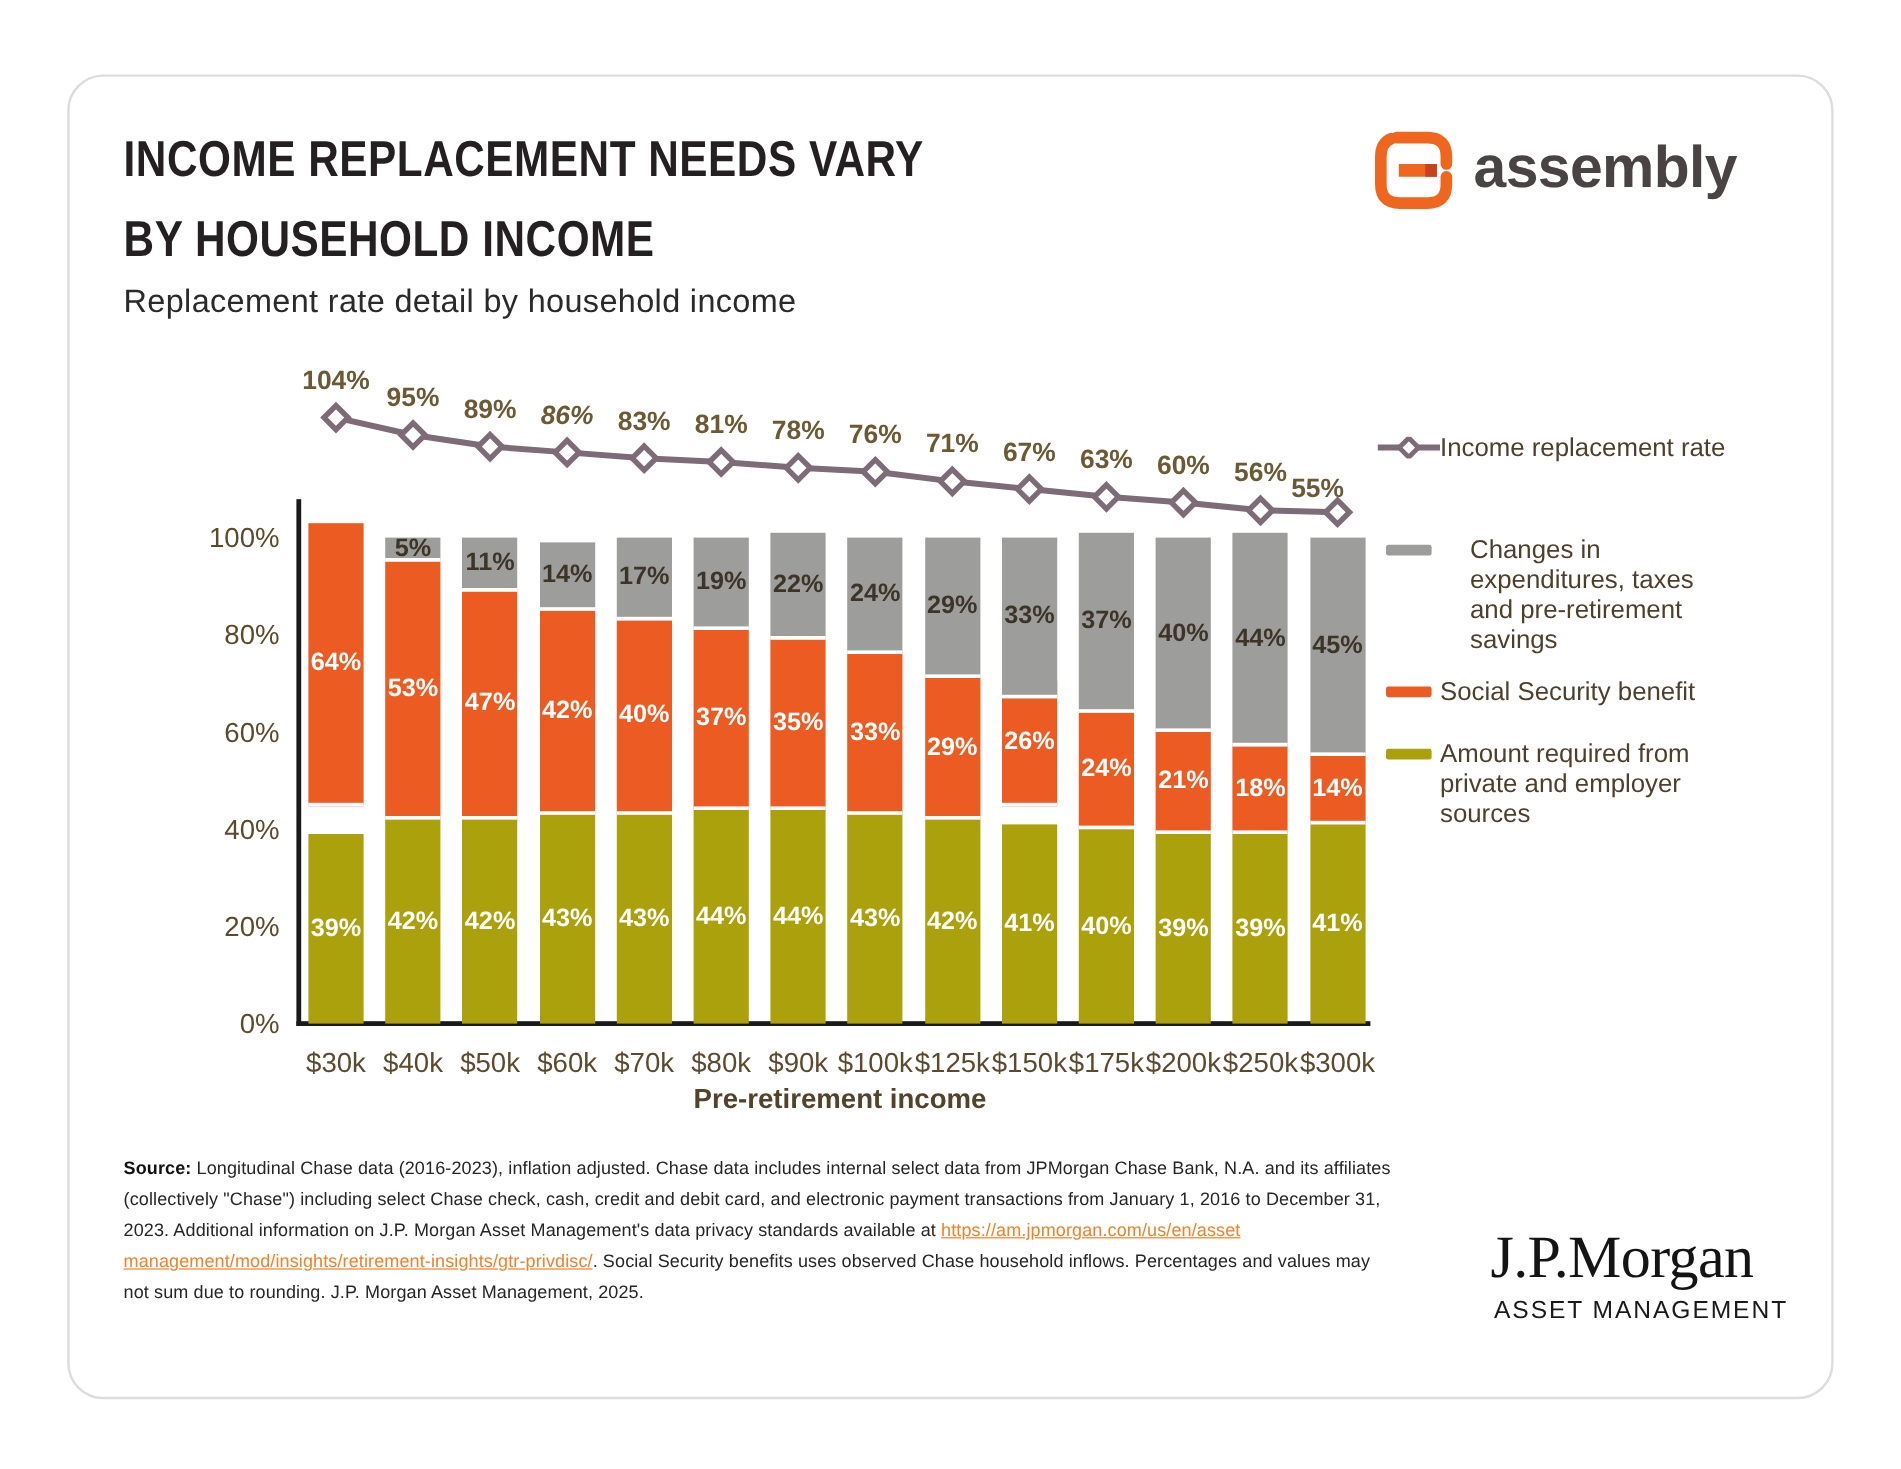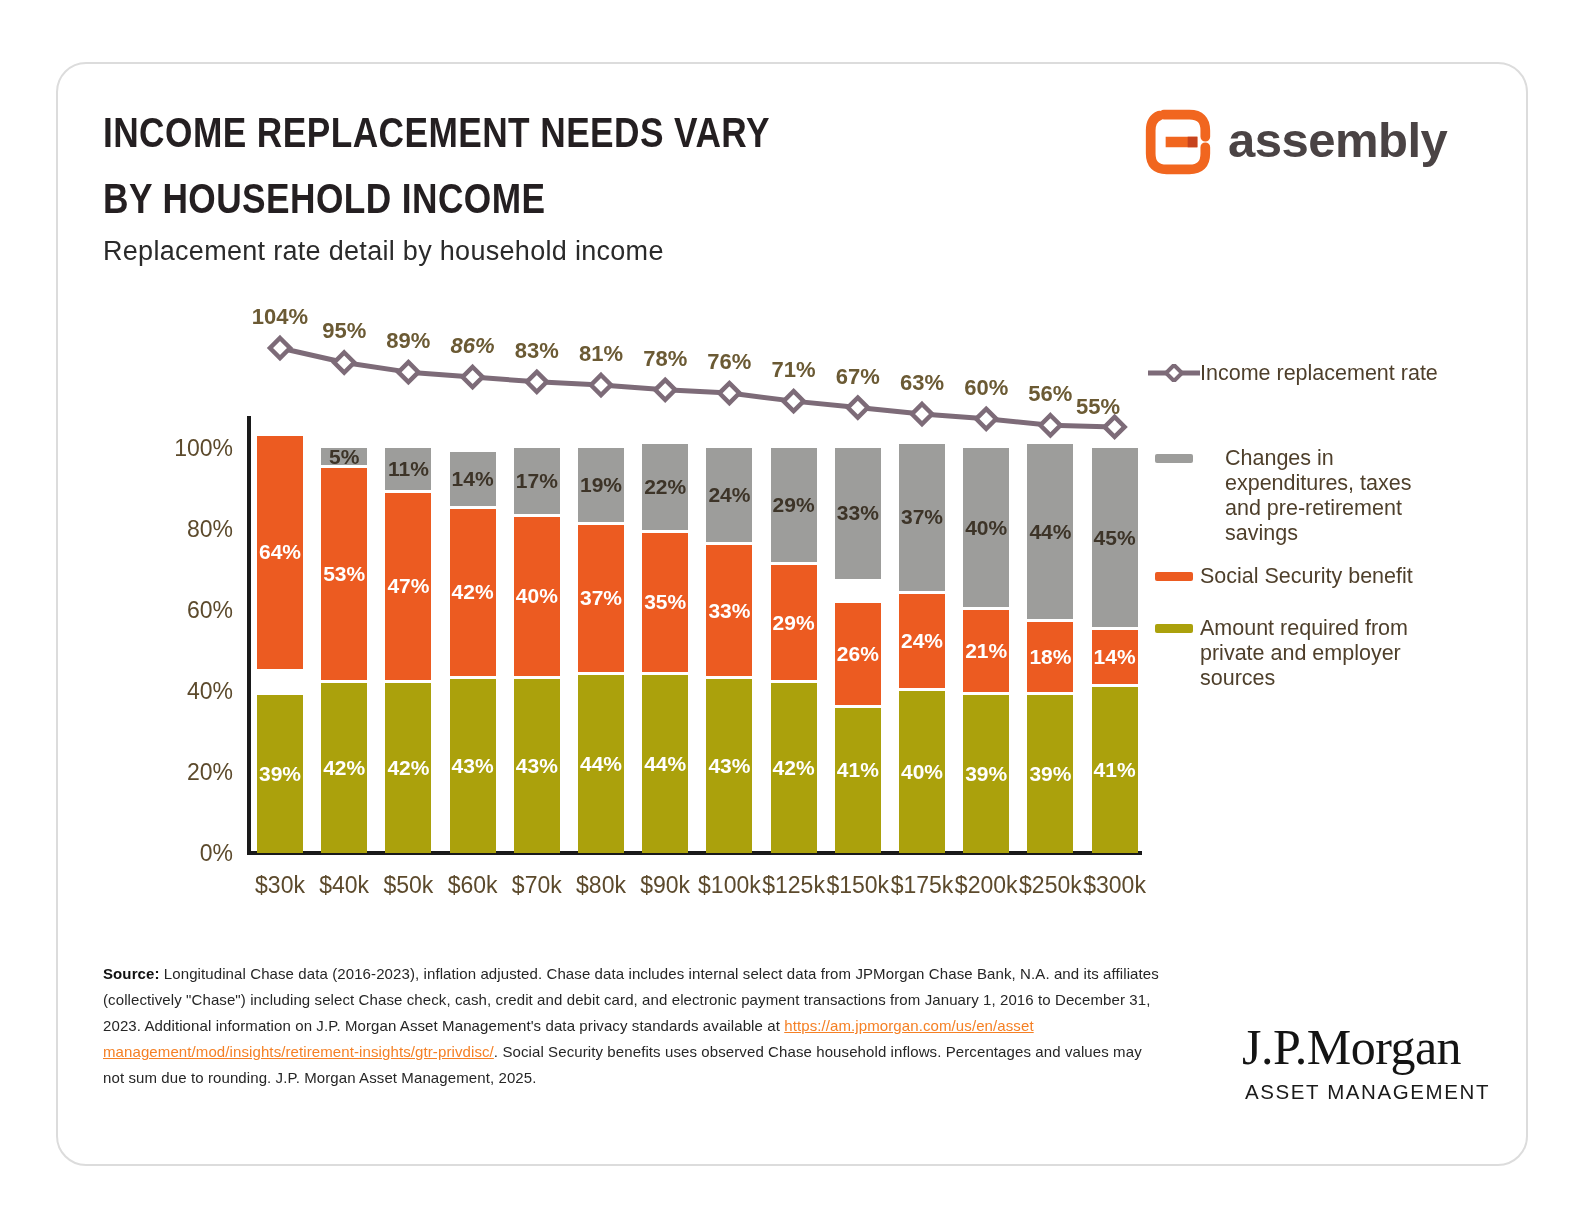--- a/index.html
+++ b/index.html
@@ -53,20 +53,21 @@
   <svg class="assembly-logo" viewBox="0 0 84 84">
     <path d="M 26 11 H 55 Q 73 11 73 29 V 36" fill="none" stroke="#f1661f" stroke-width="11" stroke-linecap="round"></path>
     <path d="M 73 48 V 55 Q 73 73 55 73 H 29 Q 11 73 11 55 V 29 Q 11 16 21 12" fill="none" stroke="#f1661f" stroke-width="11" stroke-linecap="round"></path>
     <path d="M 28 42 H 64" fill="none" stroke="#f1661f" stroke-width="12"></path>
     <rect x="53" y="36" width="11" height="12" fill="#c6431d"></rect>
   </svg>
   <div class="assembly-word">assembly</div>
 
   <div class="yaxis"></div>
   <div class="xaxis"></div>
+  <div class="xaxis-title">Pre-retirement income</div>
 
   <div id="chart-layer">
       <div class="ytick" style="left: 147px; top: 840px;">0%</div>
       <div class="ytick" style="left: 147px; top: 759px;">20%</div>
       <div class="ytick" style="left: 147px; top: 678px;">40%</div>
       <div class="ytick" style="left: 147px; top: 597px;">60%</div>
       <div class="ytick" style="left: 147px; top: 516px;">80%</div>
       <div class="ytick" style="left: 147px; top: 435px;">100%</div>
       <div class="seg" style="left: 257px; top: 695.05px; width: 46px; height: 157.95px; background: rgb(171, 161, 12);">39%</div>
       <div class="seg seg-gap" style="left: 257px; top: 435.85px; width: 46px; height: 236px; background: rgb(236, 91, 33);">64%</div>
@@ -106,21 +107,21 @@
       <div class="seg seg-gap" style="left: 706.4px; top: 545.2px; width: 46px; height: 133.65px; background: rgb(236, 91, 33);">33%</div>
       <div class="seg seg-gap seg-gray" style="left: 706.4px; top: 448px; width: 46px; height: 97.2px; background: rgb(157, 157, 155);">24%</div>
       <div class="xtick" style="left: 686.4px; top: 872px;">$100k</div>
       <div class="lineval" style="left: 683.4px; top: 349.08px;">76%</div>
       <div class="seg" style="left: 770.6px; top: 682.9px; width: 46px; height: 170.1px; background: rgb(171, 161, 12);">42%</div>
       <div class="seg seg-gap" style="left: 770.6px; top: 565.45px; width: 46px; height: 117.45px; background: rgb(236, 91, 33);">29%</div>
       <div class="seg seg-gap seg-gray" style="left: 770.6px; top: 448px; width: 46px; height: 117.45px; background: rgb(157, 157, 155);">29%</div>
       <div class="xtick" style="left: 750.6px; top: 872px;">$125k</div>
       <div class="lineval" style="left: 747.6px; top: 357.13px;">71%</div>
       <div class="seg" style="left: 834.8px; top: 686.95px; width: 46px; height: 166.05px; background: rgb(171, 161, 12);">41%</div>
-      <div class="seg seg-gap" style="left: 834.8px; top: 603px; width: 46px; height: 105.3px; background: rgb(236, 91, 33);">26%</div>
+      <div class="seg seg-gap" style="left: 834.8px; top: 567px; width: 46px; height: 105.3px; background: rgb(236, 91, 33);">26%</div>
       <div class="seg seg-gap seg-gray" style="left: 834.8px; top: 448px; width: 46px; height: 133.65px; background: rgb(157, 157, 155);">33%</div>
       <div class="xtick" style="left: 814.8px; top: 872px;">$150k</div>
       <div class="lineval" style="left: 811.8px; top: 363.57px;">67%</div>
       <div class="seg" style="left: 899px; top: 691px; width: 46px; height: 162px; background: rgb(171, 161, 12);">40%</div>
       <div class="seg seg-gap" style="left: 899px; top: 593.8px; width: 46px; height: 97.2px; background: rgb(236, 91, 33);">24%</div>
       <div class="seg seg-gap seg-gray" style="left: 899px; top: 443.95px; width: 46px; height: 149.85px; background: rgb(157, 157, 155);">37%</div>
       <div class="xtick" style="left: 879px; top: 872px;">$175k</div>
       <div class="lineval" style="left: 876px; top: 370.01px;">63%</div>
       <div class="seg" style="left: 963.2px; top: 695.05px; width: 46px; height: 157.95px; background: rgb(171, 161, 12);">39%</div>
       <div class="seg seg-gap" style="left: 963.2px; top: 610px; width: 46px; height: 85.05px; background: rgb(236, 91, 33);">21%</div>

